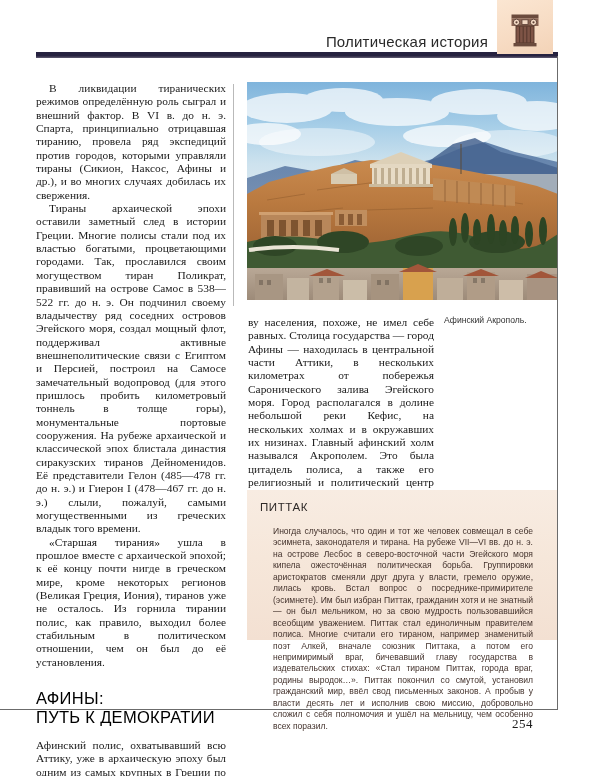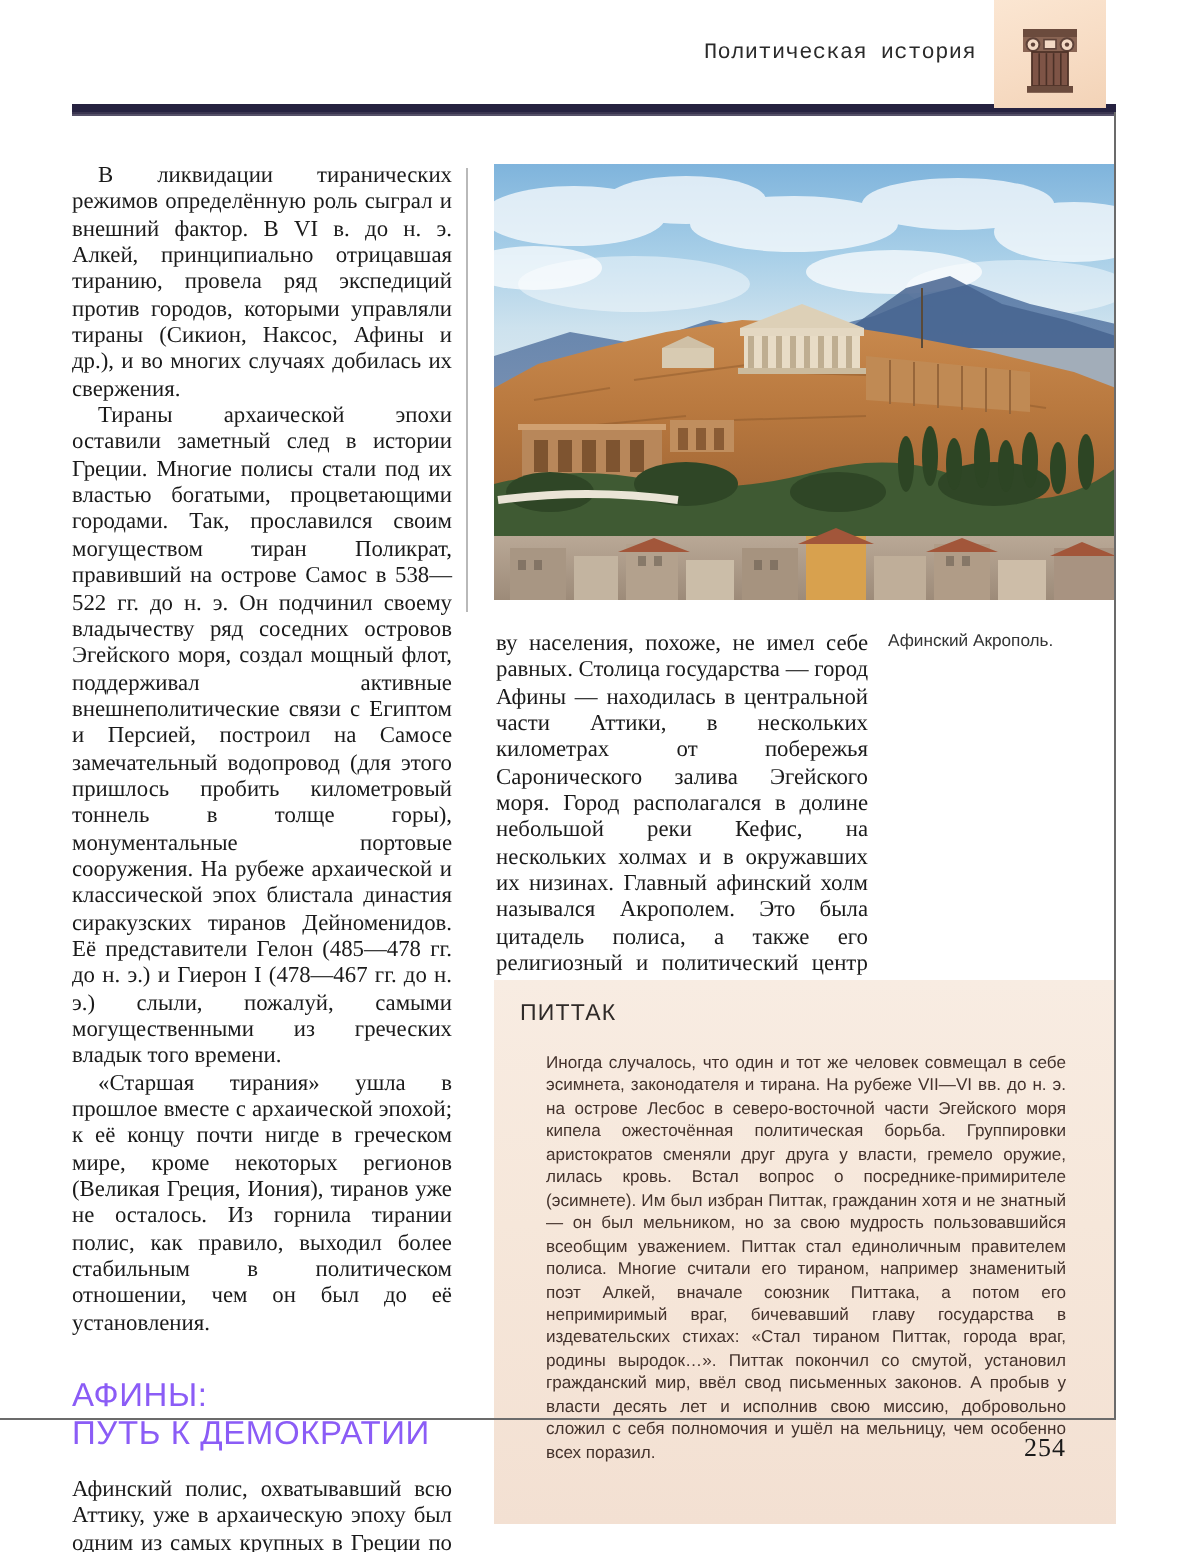--- a/index.html
+++ b/index.html
@@ -56,23 +56,23 @@
     left: 0px;
     top: 709px;
     width: 558px;
     height: 1px;
     background: #6b6b6b;
   }
 
   .header-title {
     position: absolute;
     right: 112px;
-    top: 21px;
-    font-size: 11px;
-    font-family: Liberation Mono, monospace;
+    top: 33px;
+    font-size: 15px;
+    font-family: Liberation Sans, sans-serif;
     color: #2a2a2a;
     letter-spacing: 0.2px;
     white-space: nowrap;
   }
 
   
   .emblem {
     position: absolute;
     left: 497px;
     top: 0px;
@@ -108,21 +108,21 @@
   }
 
   .section-heading {
     margin: 0;
     padding: 0;
     font-family: "Liberation Sans", "DejaVu Sans", sans-serif;
     font-weight: normal;
     font-size: 16.5px;
     line-height: 19px;
     letter-spacing: 0.3px;
-    color: #8b5cf6;
+    color: #000000;
   }
   .section-heading .line2 { display: block; }
 
   .col-right {
     position: absolute;
     left: 248px;
     top: 316px;
     width: 186px;
     text-align: justify;
   }
@@ -156,21 +156,21 @@
     line-height: 10.6px;
     color: #333;
   }
 
   
   .sidebar-box {
     position: absolute;
     left: 247px;
     top: 490px;
     width: 311px;
-    height: 272px;
+    height: 150px;
     background: linear-gradient(180deg, #f8ece2 0%, #f6e7da 45%, #f3e0d2 100%);
     box-sizing: border-box;
     padding: 11px 12px 10px 13px;
   }
   .sidebar-title {
     margin: 0 0 9px 0;
     font-family: "Liberation Sans", "DejaVu Sans", sans-serif;
     font-weight: normal;
     font-size: 11.5px;
     letter-spacing: 0.6px;
@@ -222,21 +222,21 @@
         <line x1="26.2" y1="26.6" x2="26.2" y2="42.6" stroke="#4a3026" stroke-width="0.8"></line>
         <line x1="29.8" y1="26.6" x2="29.8" y2="42.6" stroke="#4a3026" stroke-width="0.8"></line>
         <line x1="33.4" y1="26.6" x2="33.4" y2="42.6" stroke="#4a3026" stroke-width="0.8"></line>
 
         <rect x="16.5" y="43" width="23" height="3.4" fill="#6b4b3d" stroke="none"></rect>
       </g>
     </svg>
   </div>
 
   <div class="col-left">
-    <p>В ликвидации тиранических режимов определённую роль сыграл и внешний фактор. В VI в. до н. э. Алкей, принципиально отрицавшая тиранию, провела ряд экспедиций против городов, которыми управляли тираны (Сикион, Наксос, Афины и др.), и во многих случаях добилась их свержения.</p>
+    <p>В ликвидации тиранических режимов определённую роль сыграл и внешний фактор. В VI в. до н. э. Спарта, принципиально отрицавшая тиранию, провела ряд экспедиций против городов, которыми управляли тираны (Сикион, Наксос, Афины и др.), и во многих случаях добилась их свержения.</p>
     <p>Тираны архаической эпохи оставили заметный след в истории Греции. Многие полисы стали под их властью богатыми, процветающими городами. Так, прославился своим могуществом тиран Поликрат, правивший на острове Самос в 538—522 гг. до н. э. Он подчинил своему владычеству ряд соседних островов Эгейского моря, создал мощный флот, поддерживал активные внешнеполитические связи с Египтом и Персией, построил на Самосе замечательный водопровод (для этого пришлось пробить километровый тоннель в толще горы), монументальные портовые сооружения. На рубеже архаической и классической эпох блистала династия сиракузских тиранов Дейноменидов. Её представители Гелон (485—478 гг. до н. э.) и Гиерон I (478—467 гг. до н. э.) слыли, пожалуй, самыми могущественными из греческих владык того времени.</p>
     <p>«Старшая тирания» ушла в прошлое вместе с архаической эпохой; к её концу почти нигде в греческом мире, кроме некоторых регионов (Великая Греция, Иония), тиранов уже не осталось. Из горнила тирании полис, как правило, выходил более стабильным в политическом отношении, чем он был до её установления.</p>
 
     <h2 class="section-heading" style="margin-top:20px;">
       <span>АФИНЫ:</span>
       <span class="line2">ПУТЬ К ДЕМОКРАТИИ</span>
     </h2>
 
     <p style="margin-top:12px;text-indent:0;">Афинский полис, охватывавший всю Аттику, уже в архаическую эпоху был одним из самых крупных в Греции по своей территории, а по количест-</p>
   </div>

